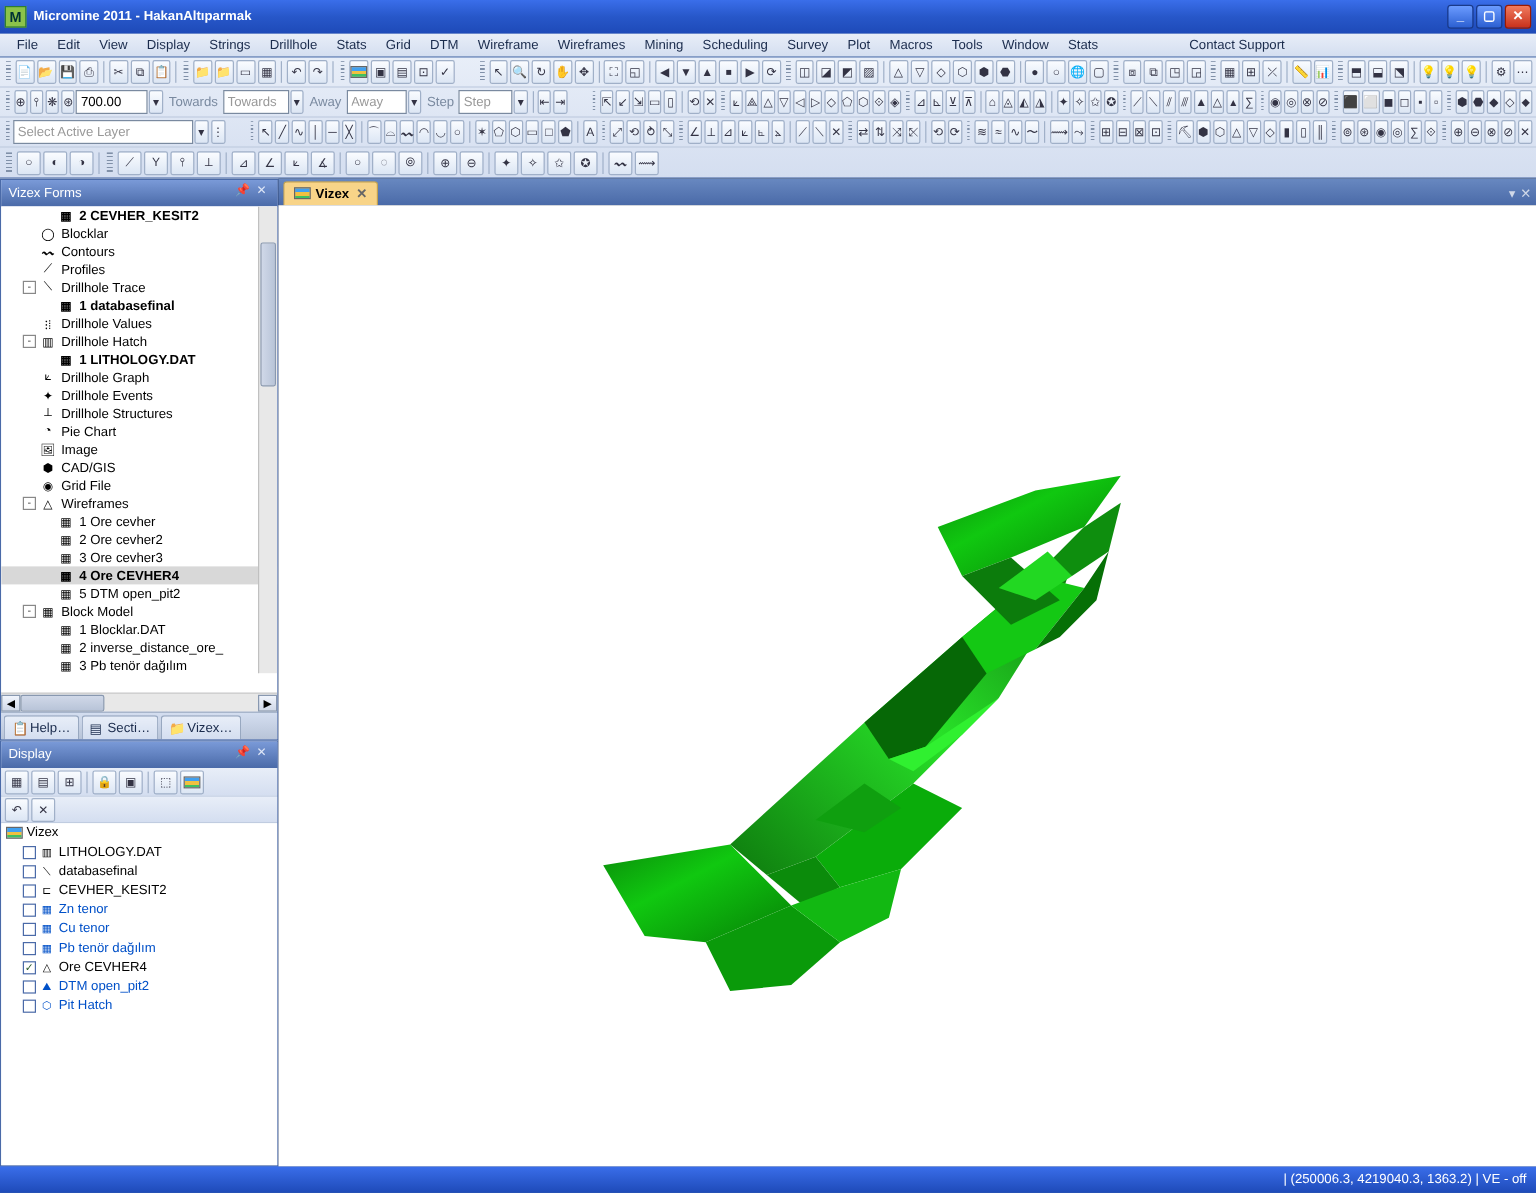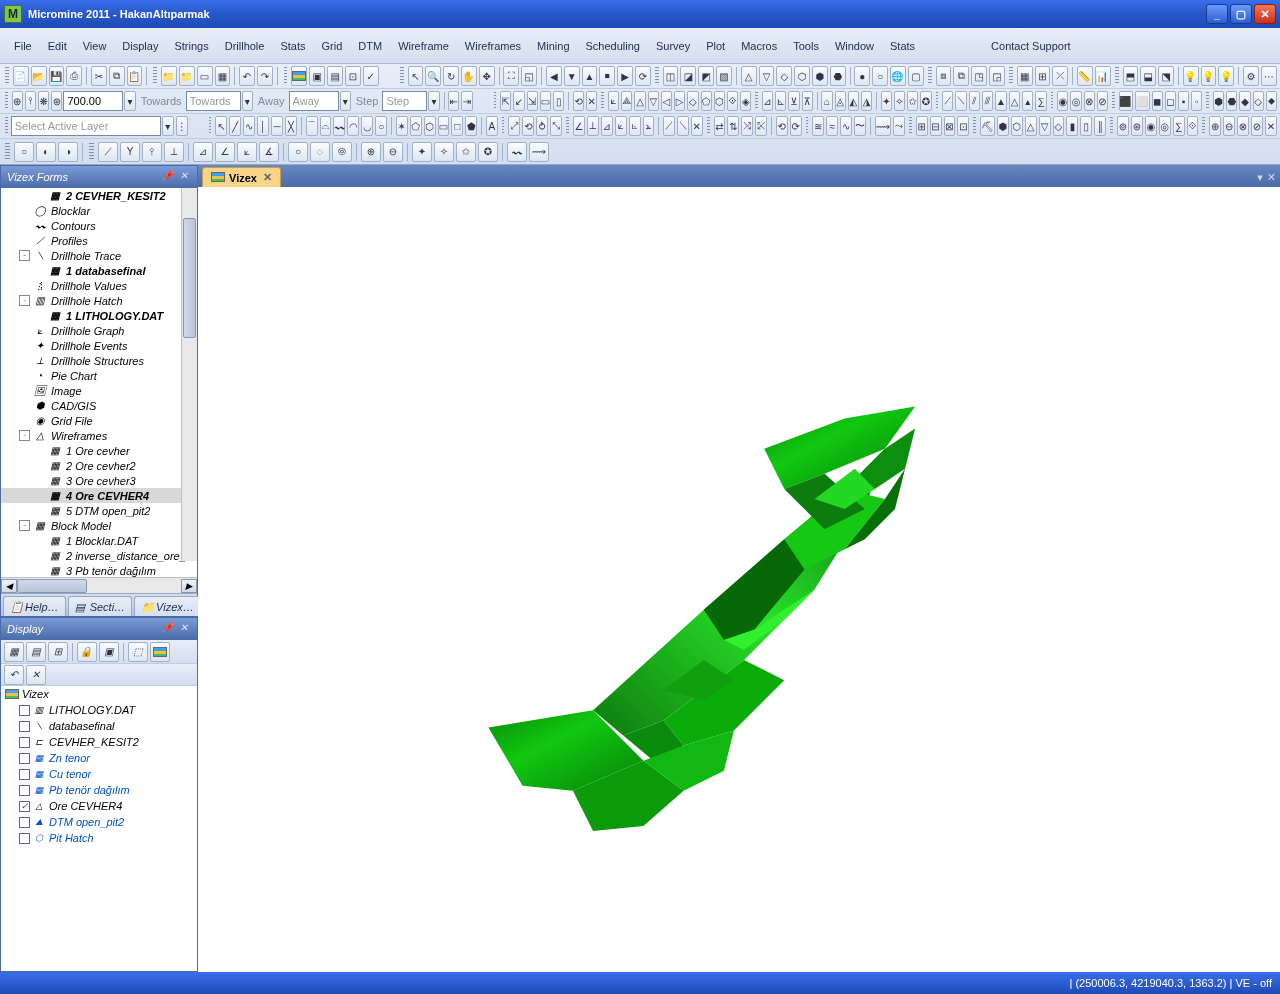--- a/index.html
+++ b/index.html
@@ -2,33 +2,33 @@
 <html><head>
 <meta charset="utf-8">
 <style>
 * { margin:0; padding:0; box-sizing:border-box; font-family:"Tahoma","Segoe UI",sans-serif; font-size:11px; }
 body { background:#003399; width:1280px; height:994px; overflow:hidden; display:flex; flex-direction:column; }
 .titlebar { height:28px; background:linear-gradient(to bottom,#3a6eea 0%,#2757c9 50%,#1e4ab8 100%); display:flex; align-items:center; padding:0 4px; color:#fff; font-weight:bold; font-size:13px; }
 .titlebar .logo { width:18px; height:18px; background:#8bc34a; border:1px solid #2e7d32; color:#033; text-align:center; line-height:16px; font-size:12px; margin-right:6px; }
 .titlebar .winbtns { margin-left:auto; display:flex; gap:2px; }
 .winbtn { width:22px; height:20px; background:linear-gradient(to bottom,#6b9bff,#2b5fd1); border:1px solid #1a3a8a; border-radius:3px; color:#fff; text-align:center; line-height:18px; font-size:11px; }
 .winbtn.close { background:linear-gradient(to bottom,#f07b5e,#c8311b); border-color:#9a1a00; }
-.menubar { height:36px; background:linear-gradient(to bottom,#e8eef8,#d4def0); display:flex; align-items:center; padding:0 6px; gap:0; border-bottom:1px solid #a9b8d0; }
+.menubar { height:20px; background:linear-gradient(to bottom,#e8eef8,#d4def0); display:flex; align-items:center; padding:0 6px; gap:0; border-bottom:1px solid #a9b8d0; }
 .menubar .mi { padding:3px 8px; color:#1a2b4c; cursor:default; }
 .menubar .support { margin-left:60px; }
 .toolbars { background:linear-gradient(to bottom,#e8eef8,#d4def0); border-bottom:1px solid #98a8c0; }
 .trow { display:flex; align-items:center; height:25px; padding:0 2px; border-bottom:1px solid #c0cce0; }
 .trow:last-child { border-bottom:none; }
 .grip { width:5px; height:18px; background:repeating-linear-gradient(to bottom,#8090a8 0 1px,transparent 1px 3px); margin:0 3px; }
 .tb { width:20px; height:20px; border:1px solid transparent; margin:0 1px; background:linear-gradient(to bottom,#fafcff,#dce6f4); border-color:#a0b0c8; border-radius:2px; display:inline-flex; align-items:center; justify-content:center; font-size:10px; color:#334; }
 .sep { width:1px; height:18px; background:#a0b0c8; margin:0 3px; }
 .tinput { height:20px; border:1px solid #7a8aa0; background:#fff; padding:0 3px; font-size:11px; }
 .tlabel { color:#7a8aa0; font-size:11px; padding:0 4px; }
 .mainarea { flex:1; display:flex; min-height:0; }
-.leftcol { width:198px; display:flex; flex-direction:column; background:#e8eef8;font-style:italic; }
+.leftcol { width:232px; display:flex; flex-direction:column; background:#e8eef8; }
 .panel { display:flex; flex-direction:column; border:1px solid #4a6aa8; margin:0; }
 .panel.forms { flex:1; min-height:0; }
 .phdr { height:22px; background:linear-gradient(to bottom,#7a9ad8,#4a6aa8); color:#fff; display:flex; align-items:center; padding:0 6px; font-size:11px; }
 .phdr .pbtns { margin-left:auto; display:flex; gap:2px; }
 .phdr .pbtn { width:14px; height:14px; color:#e0e8f8; text-align:center; line-height:12px; font-size:10px; }
 .tree { flex:1; background:#fff; overflow:auto; position:relative; }
 .tn { display:flex; align-items:center; height:15px; padding-left:4px; white-space:nowrap; color:#000; }
 .tn .exp { width:11px; height:11px; border:1px solid #888; background:#fff; text-align:center; line-height:9px; font-size:9px; color:#444; margin-right:2px; }
 .tn .ico { width:16px; height:14px; margin-right:3px; display:inline-flex; align-items:center; justify-content:center; font-size:10px; }
 .tn.sel { background:#d8d8d8; }

